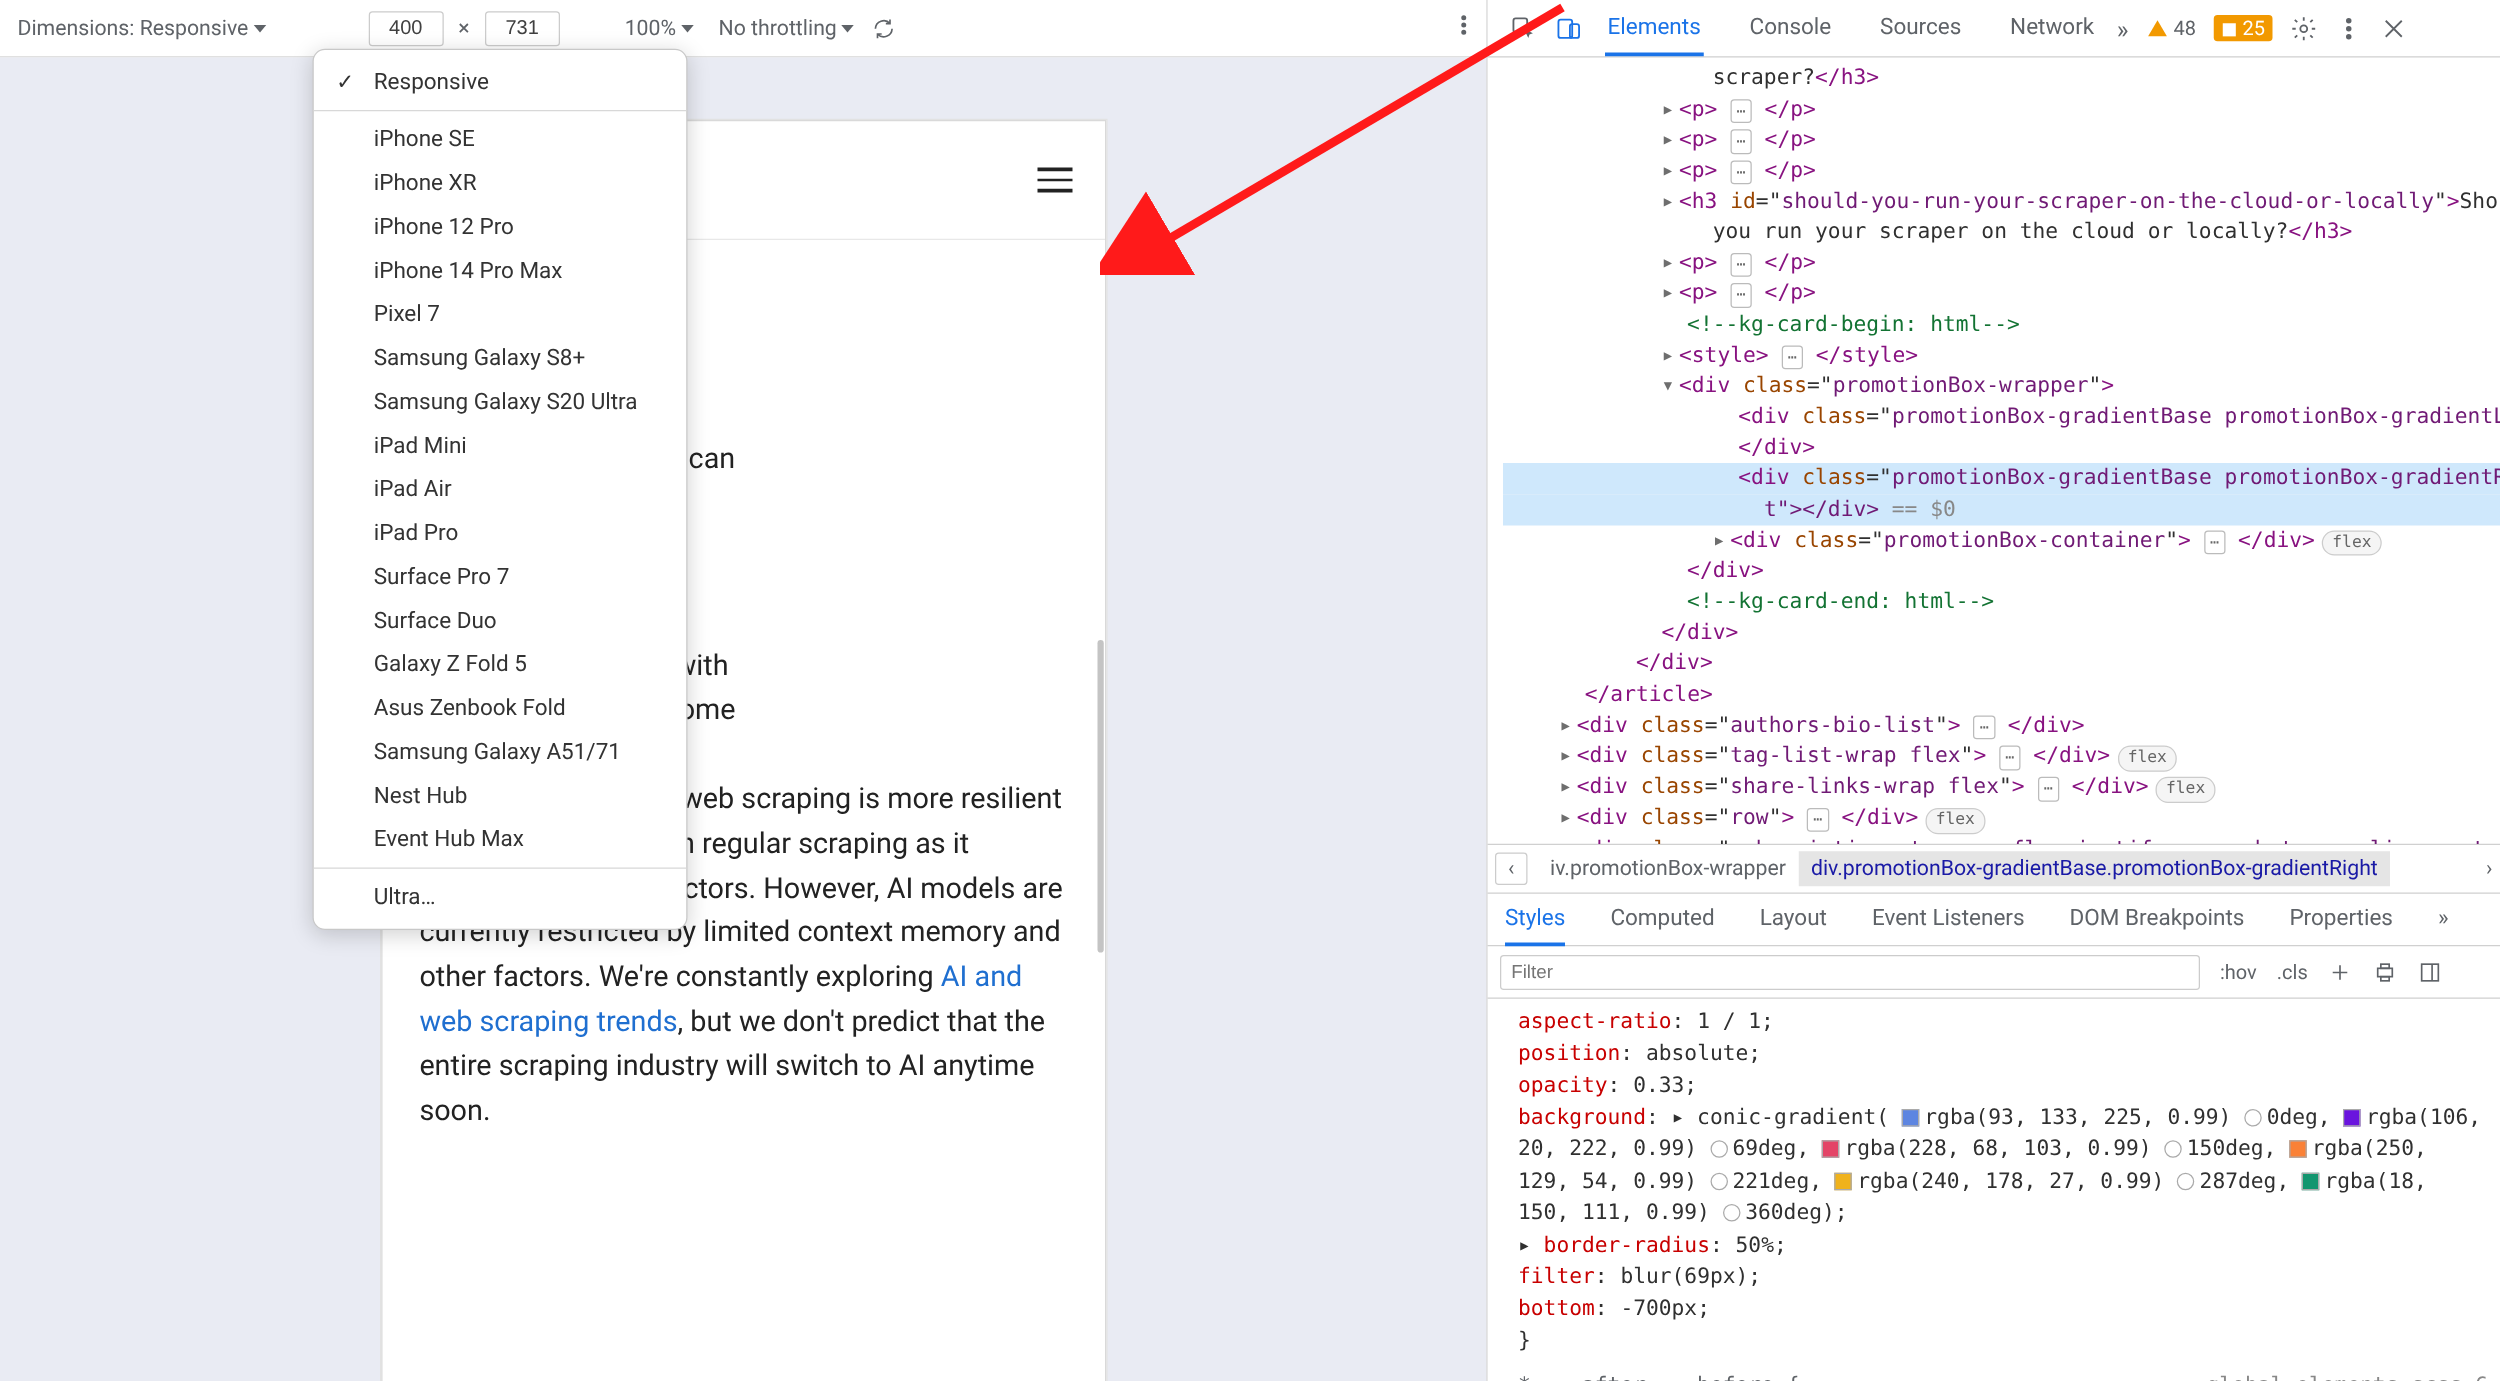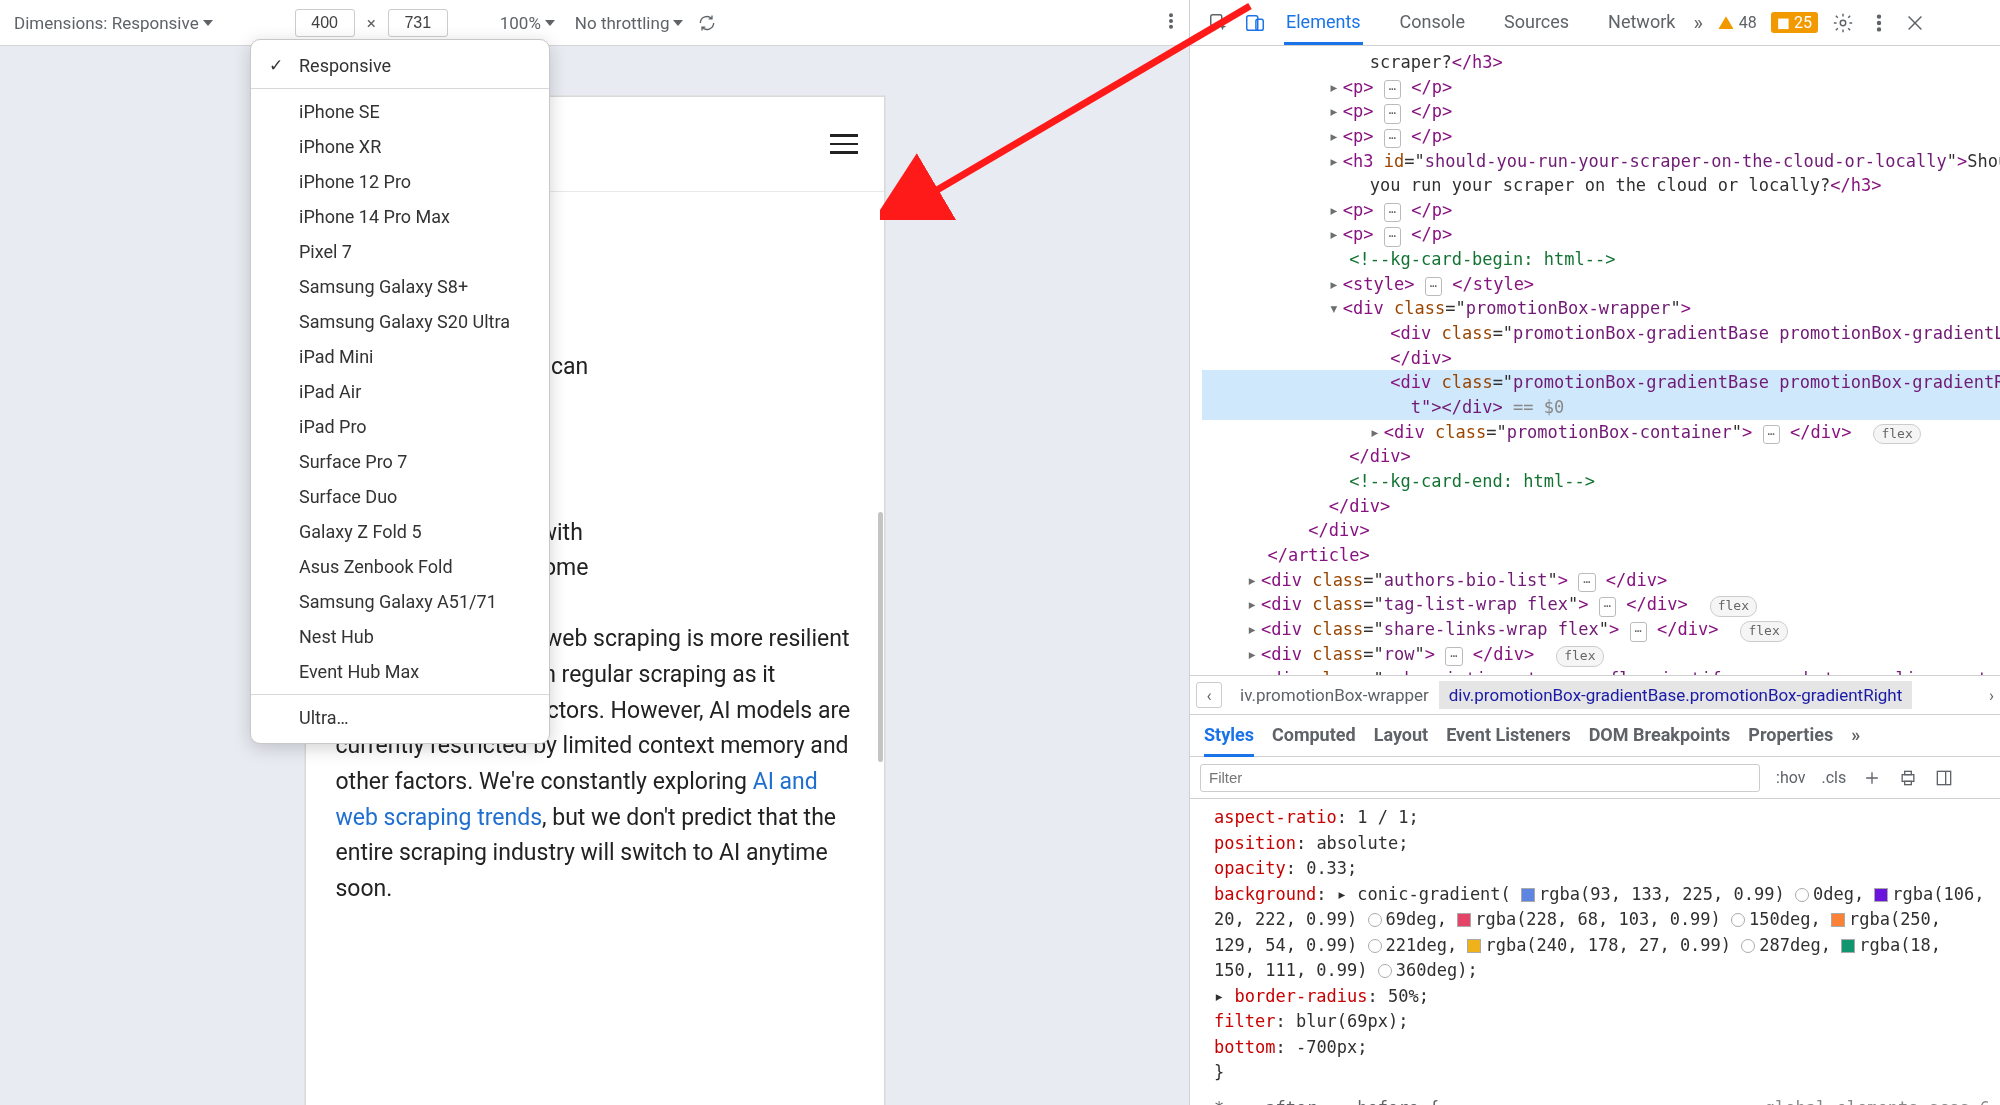--- a/index.html
+++ b/index.html
@@ -156,21 +156,21 @@
     white-space: pre;
   }
   .dom-tree .ln { padding: 0 4px; }
   .dom-tree .tag { color: #881280; }
   .dom-tree .attr-n { color: #994500; }
   .dom-tree .attr-v { color: #701a75; }
   .dom-tree .cm { color: #137333; font-style: normal;}
   .dom-tree .sel-line { background:#cfe8fc; }
   .dom-tree .sel-tail { color:#888;}
   .dom-tree .pill {
-    display:inline-block; padding:0 7px; border:1px solid #ccc; border-radius:10px; font-size:13px; color:#666; margin-left:22px; background:#f5f5f5;
+    display:inline-block; padding:0 7px; border:1px solid #ccc; border-radius:10px; font-size:13px; color:#666; margin-left:6px; background:#f5f5f5;
   }
   .dom-tree .arrow { color:#6e6e6e; display:inline-block; width:14px;}
   .dom-tree .dots3 { display:inline-block; border:1px solid #bbb; border-radius:3px; padding:0 4px; font-size:12px; color:#666;}
   
   .breadcrumbs {
     height: 40px;
     border-top: 1px solid #d0d0d0;
     border-bottom: 1px solid #d0d0d0;
     display:flex;
     align-items:center;
@@ -181,25 +181,24 @@
   }
   .bc-btn { width:26px; height:26px; display:flex; align-items:center; justify-content:center; border:1px solid #ccc; border-radius:3px; margin-right:8px; background:#fff;}
   .bc-item { padding: 4px 10px; white-space:nowrap;}
   .bc-item.sel { background:#e5e5e5; color:#1a1aa6;}
   
   .styles-tabs {
     height: 42px;
     border-bottom: 1px solid #d0d0d0;
     display:flex;
     align-items:center;
-    gap: 18px;
+    gap: 36px;
     padding: 0 14px;
     font-size: 18px;
     color:#5f6368;
-    font-weight:bold;
   }
   .styles-tabs .stab { padding: 9px 0; border-bottom: 3px solid transparent;}
   .styles-tabs .stab.active { color:#1a73e8; border-bottom-color:#1a73e8;}
   .filter-row {
     height: 42px;
     border-bottom: 1px solid #d0d0d0;
     display:flex; align-items:center; gap:10px; padding: 0 10px;
   }
   .filter-inp { flex:0 0 560px; height:28px; border:1px solid #ccc; border-radius:3px; padding:0 8px; font-size:15px; color:#888;}
   .fr-txt { color:#5f6368; font-size:16px; margin-left:6px;}

